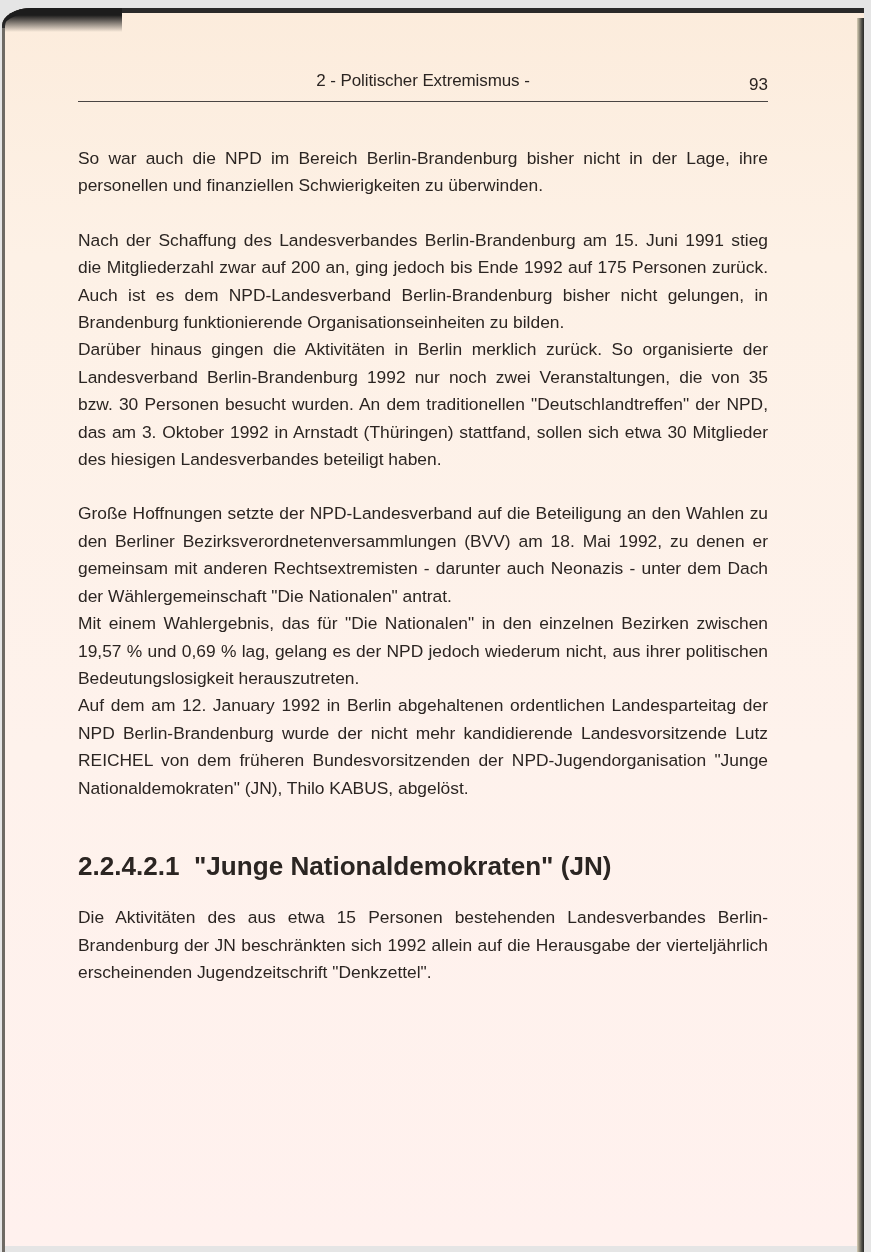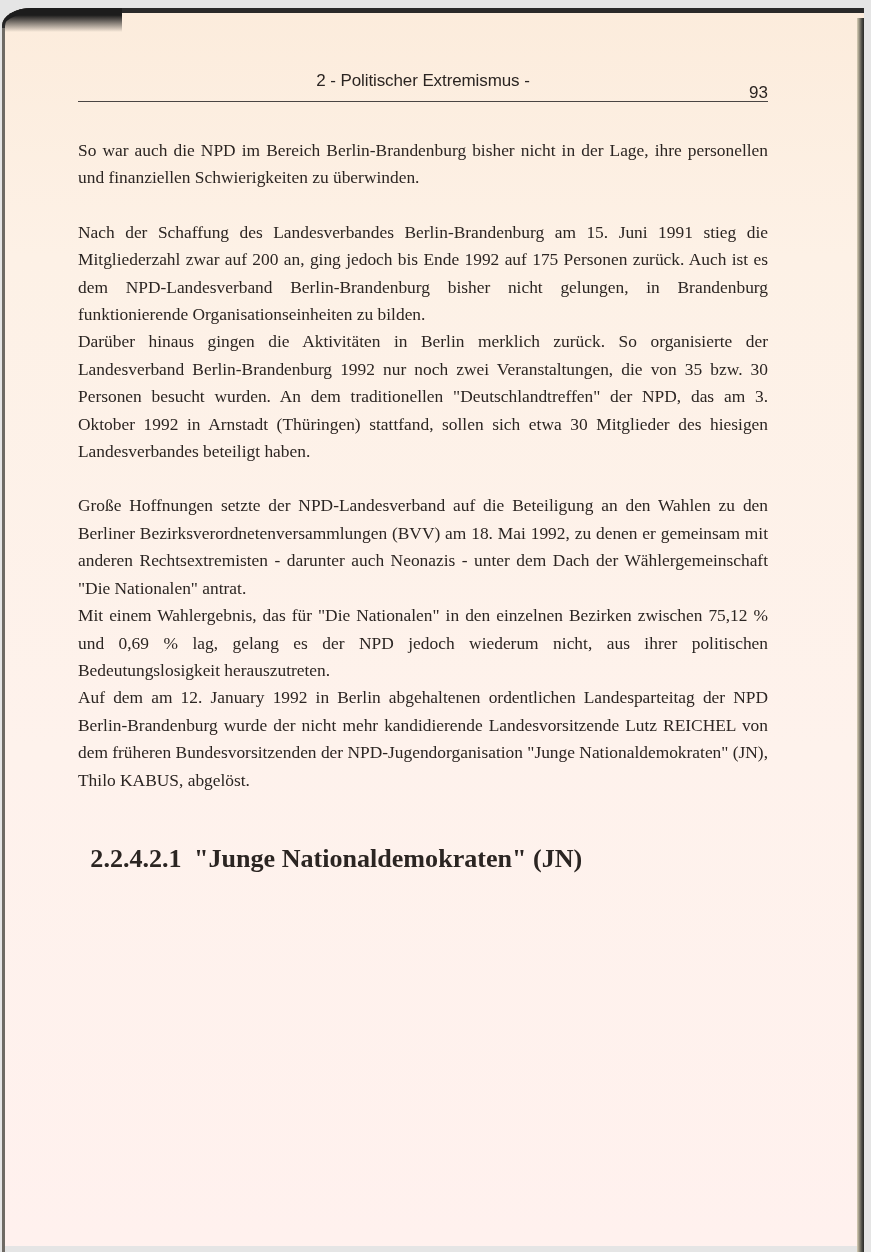--- a/index.html
+++ b/index.html
@@ -66,53 +66,53 @@
       position: absolute;
       left: 0;
       width: 100%;
       text-align: center;
       top: 0;
       letter-spacing: -0.1px;
     }
     .header .page-number {
       position: absolute;
       right: 0;
-      top: 12px;
+      top: 4px;
     }
     .header-rule {
       position: absolute;
       left: 78px;
       top: 101px;
       width: 690px;
       height: 1px;
       background: #4a4543;
     }
     .body {
       position: absolute;
       left: 78px;
-      top: 137px;
+      top: 145px;
       width: 690px;
-      font-family: Liberation Serif, serif;
+      font-family: Liberation Sans, sans-serif;
       font-size: 17.4px;
       line-height: 27.4px;
       color: #2b2522;
     }
     .body p {
       margin: 0;
       text-align: justify;
       text-align-last: left;
     }
     .gap { height: 27px; }
     .gap-small { height: 24px; }
     .section-heading {
       font-weight: bold;
       margin: 0;
       white-space: pre;
     }
-    .section-heading .num { display: inline-block; width: 116px; text-align: center; }
+    .section-heading .num { display: inline-block; width: 116px; }
   </style>
 </head>
 <body>
 
 <div class="scan">
   <div class="page">
     <div class="page-edge-left"></div>
     <div class="page-edge-right"></div>
   </div>
 
@@ -122,20 +122,21 @@
   </div>
   <div class="header-rule"></div>
 
   <div class="body">
     <p>So war auch die NPD im Bereich Berlin-Brandenburg bisher nicht in der Lage, ihre personellen und finanziellen Schwierigkeiten zu überwinden.</p>
     <div class="gap"></div>
     <p>Nach der Schaffung des Landesverbandes Berlin-Brandenburg am 15. Juni 1991 stieg die Mitgliederzahl zwar auf 200 an, ging jedoch bis Ende 1992 auf 175 Personen zurück. Auch ist es dem NPD-Landesverband Berlin-Brandenburg bisher nicht gelungen, in Brandenburg funktionierende Organisationseinheiten zu bilden.</p>
     <p>Darüber hinaus gingen die Aktivitäten in Berlin merklich zurück. So organisierte der Landesverband Berlin-Brandenburg 1992 nur noch zwei Veranstaltungen, die von 35 bzw. 30 Personen besucht wurden. An dem traditionellen "Deutschlandtreffen" der NPD, das am 3. Oktober 1992 in Arnstadt (Thüringen) stattfand, sollen sich etwa 30 Mitglieder des hiesigen Landesverbandes beteiligt haben.</p>
     <div class="gap"></div>
     <p>Große Hoffnungen setzte der NPD-Landesverband auf die Beteiligung an den Wahlen zu den Berliner Bezirksverordnetenversammlungen (BVV) am 18. Mai 1992, zu denen er gemeinsam mit anderen Rechtsextremisten - darunter auch Neonazis - unter dem Dach der Wählergemeinschaft "Die Nationalen" antrat.</p>
-    <p>Mit einem Wahlergebnis, das für "Die Nationalen" in den einzelnen Bezirken zwischen 75,12 % und 0,69 % lag, gelang es der NPD jedoch wiederum nicht, aus ihrer politischen Bedeutungslosigkeit herauszutreten.</p>
+    <p>Mit einem Wahlergebnis, das für "Die Nationalen" in den einzelnen Bezirken zwischen 19,57 % und 0,69 % lag, gelang es der NPD jedoch wiederum nicht, aus ihrer politischen Bedeutungslosigkeit herauszutreten.</p>
     <p>Auf dem am 12. January 1992 in Berlin abgehaltenen ordentlichen Landesparteitag der NPD Berlin-Brandenburg wurde der nicht mehr kandidierende Landesvorsitzende Lutz REICHEL von dem früheren Bundesvorsitzenden der NPD-Jugendorganisation "Junge Nationaldemokraten" (JN), Thilo KABUS, abgelöst.</p>
     <div class="gap"></div>
     <div class="gap-small"></div>
     <h2 class="section-heading"><span class="num">2.2.4.2.1</span><span>"Junge Nationaldemokraten" (JN)</span></h2>
     <div class="gap-small"></div>
+    <p>Die Aktivitäten des aus etwa 15 Personen bestehenden Landesverbandes Berlin-Brandenburg der JN beschränkten sich 1992 allein auf die Herausgabe der vierteljährlich erscheinenden Jugendzeitschrift "Denkzettel".</p>
   </div>
 </div>
 
 </body></html>

